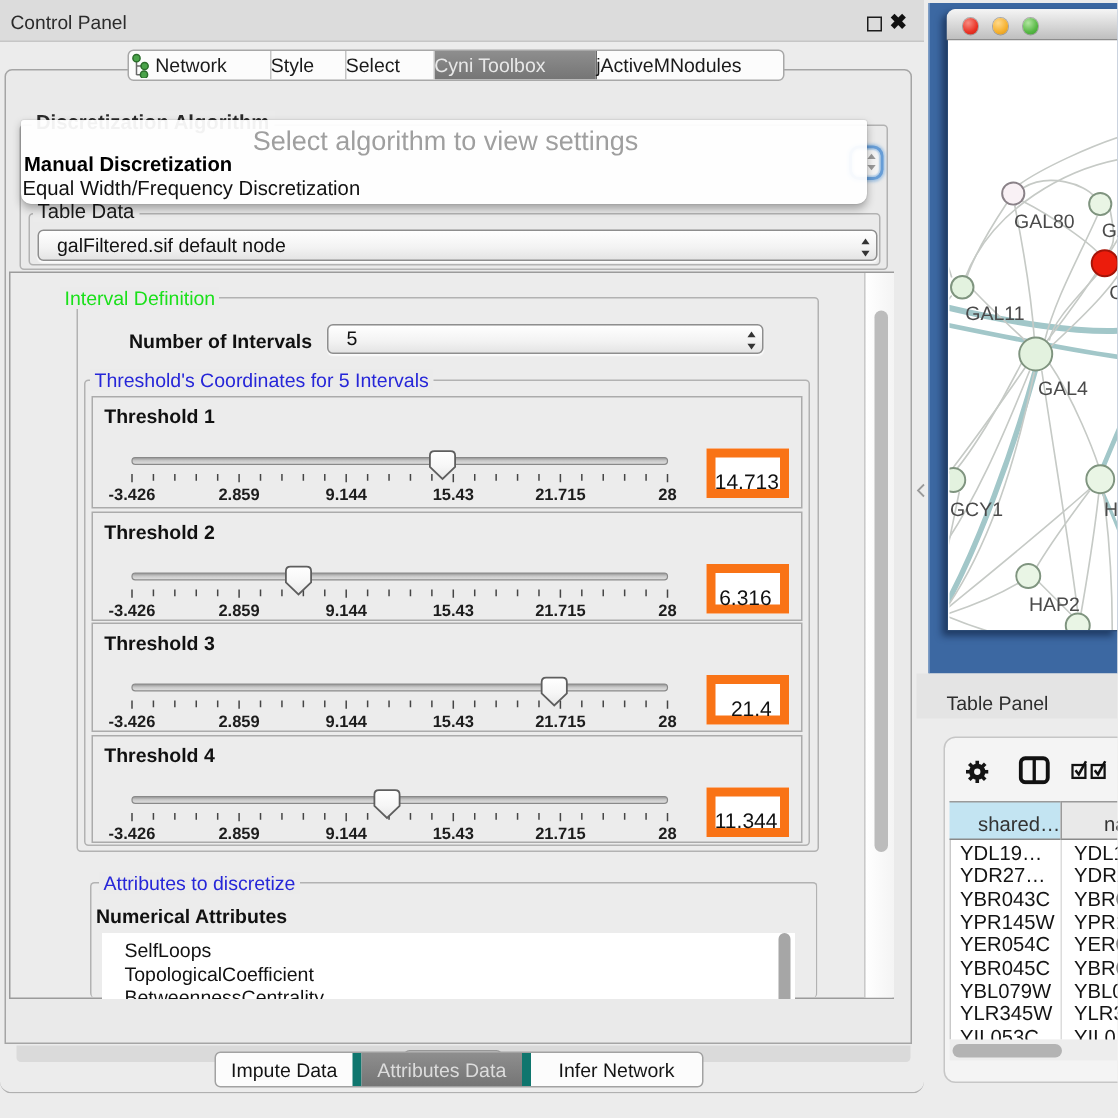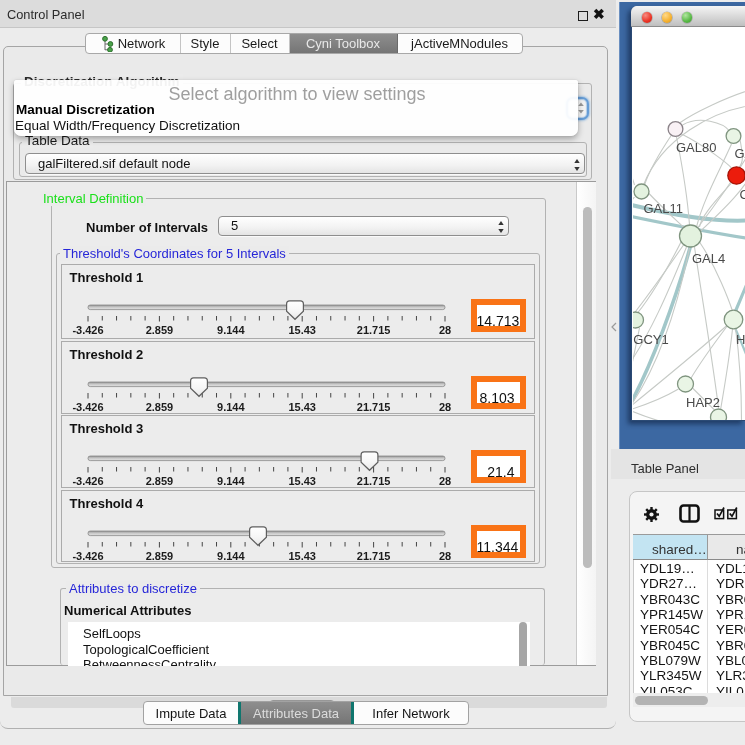--- a/index.html
+++ b/index.html
@@ -13,21 +13,21 @@
 #titlebar span { position:absolute; left:7px; top:6.5px; font-size:12.8px; color:#2b2b2b; }
 #floatbtn { position:absolute; left:578px; top:11px; width:10px; height:10px; border:1.6px solid #1c1c1c; background:transparent; }
 #closebtn { position:absolute; left:593px; top:6px; font-size:14px; font-weight:bold; color:#111; }
 
 #content { position:absolute; left:2.5px; top:45.5px; width:605px; height:650.5px;
    background:#eaeaea; border:1px solid #a5a5a5; border-radius:5px 5px 0 0; }
 #contentshadow { position:absolute; left:11px; top:697px; width:596px; height:11px; background:#dadada; border-radius:0 0 3px 3px; }
 
 #tabbar { position:absolute; left:84.5px; top:32.5px; height:21px; display:flex;
    background:#fcfcfc; border:1px solid #a8a8a8; border-radius:4px; overflow:hidden; font-size:13px; }
-#tabbar .tab { display:flex; align-items:center; justify-content:center; color:#1a1a1a; height:100%; border-right:1px solid #c4c4c4; }
+#tabbar .tab { display:flex; align-items:center; justify-content:flex-start; color:#1a1a1a; height:100%; border-right:1px solid #c4c4c4; }
 #tabbar .tab.dark { background:linear-gradient(#8e8e8e,#757575); color:#e8e8e8; border-right:1px solid #6a6a6a; }
 
 .group { position:absolute; border:1px solid #b2b2b2; border-radius:3px; }
 .gtitle { position:absolute; font-size:13px; background:#ebebeb; padding:0 3px; white-space:nowrap; }
 
 .combo { position:absolute; border:1px solid #8e8e8e; border-radius:4px;
   background:linear-gradient(#ffffff,#f2f2f2 60%,#e4e4e4); box-shadow:0 1px 1px rgba(255,255,255,.8); }
 .ctext { position:absolute; top:50%; transform:translateY(-54%); color:#111; white-space:nowrap; }
 .stepper { position:absolute; }
 
@@ -43,21 +43,21 @@
 #attlist { position:absolute; left:68px; top:622px; width:462px; height:44px; background:#fff; overflow:hidden; padding-top:4px; }
 #attlist div { font-size:13px; color:#111; padding-left:15px; height:15.5px; }
 #lthumb { position:absolute; left:518.5px; top:622px; width:8.5px; height:44px; background:#a6a6a6; border-radius:4.5px 4.5px 0 0; }
 #ltrack { position:absolute; left:515px; top:622px; width:15px; height:44px; background:#f2f2f2; }
 
 #apply { position:absolute; left:269px; top:672px; width:66px; height:19px;
    background:linear-gradient(#ffffff,#ededed); border:1px solid #979797; border-radius:4px;
    font-size:13.5px; color:#111; text-align:center; padding-top:1px;margin-top:28px; }
 #btabs { position:absolute; left:143px; top:701px; height:24px; display:flex;
    background:#fcfcfc; border:1px solid #a2a2a2; border-radius:4px; overflow:hidden; font-size:13px; }
-#btabs .tab { display:flex; align-items:center; justify-content:center; color:#141414; border-right:3px solid #0f766e; }
+#btabs .tab { display:flex; align-items:center; justify-content:center; color:#141414; border-right:6px solid #0f766e; }
 #btabs .tab.dark { background:linear-gradient(#8e8e8e,#757575); color:#dcdcdc; }
 
 #ddov { position:absolute; left:14px; top:80px; width:564px; height:56px;
    background:rgba(255,255,255,0.94); border-radius:2px 2px 7px 7px;
    box-shadow:0 3px 6px rgba(0,0,0,0.3), 0 0 1px rgba(0,0,0,0.25); }
 
 #bluepanel { position:absolute; left:619px; top:2px; width:126px; height:447px; background:#3c68a2; border-left:1.5px solid #6a8fc0; }
 #netwin { position:absolute; left:631px; top:6px; width:114px; height:415px; background:#fff; border-radius:6px 0 0 0;
    border-left:1.5px solid #2b4a74; border-bottom:1.5px solid #2b4a74;
    box-shadow:-3px 3px 5px rgba(12,28,58,.6); }
@@ -238,21 +238,21 @@
       <line x1="374.72" y1="24.0" x2="374.72" y2="28.5" stroke="#454545" stroke-width="1"></line>
       <line x1="389.00" y1="24.0" x2="389.00" y2="29.5" stroke="#454545" stroke-width="1"></line>
       <text x="32.0" y="41.5" font-size="11" font-weight="bold" fill="#1c1c1c" text-anchor="middle">-3.426</text>
       <text x="103.4" y="41.5" font-size="11" font-weight="bold" fill="#1c1c1c" text-anchor="middle">2.859</text>
       <text x="174.8" y="41.5" font-size="11" font-weight="bold" fill="#1c1c1c" text-anchor="middle">9.144</text>
       <text x="246.2" y="41.5" font-size="11" font-weight="bold" fill="#1c1c1c" text-anchor="middle">15.43</text>
       <text x="317.6" y="41.5" font-size="11" font-weight="bold" fill="#1c1c1c" text-anchor="middle">21.715</text>
       <text x="389.0" y="41.5" font-size="11" font-weight="bold" fill="#1c1c1c" text-anchor="middle">28</text>
       <path d="M 134.6 11.8 Q 134.6 8.8 137.6 8.8 L 148.4 8.8 Q 151.4 8.8 151.4 11.8 L 151.4 19.3 L 143.0 27.3 L 134.6 19.3 Z" fill="url(#th341)" stroke="#5e5e5e" stroke-width="1.2"></path>
     </svg>
-<div class="vbox" style="left:470.5px;top:376px">8.103</div>
+<div class="vbox" style="left:470.5px;top:376px">6.316</div>
 <div class="trow" style="left:61px;top:415px;width:474px;height:73px"></div>
 <div class="tl" style="left:69.5px;top:421px">Threshold 3</div>
 <svg style="position:absolute;left:56px;top:443.0px" width="404" height="46">
       <defs>
         <linearGradient id="tg415" x1="0" y1="0" x2="0" y2="1">
           <stop offset="0" stop-color="#8f8f8f"></stop>
           <stop offset="0.45" stop-color="#c7c7c7"></stop>
           <stop offset="1" stop-color="#e3e3e3"></stop>
         </linearGradient>
         <linearGradient id="th415" x1="0" y1="0" x2="0" y2="1">

